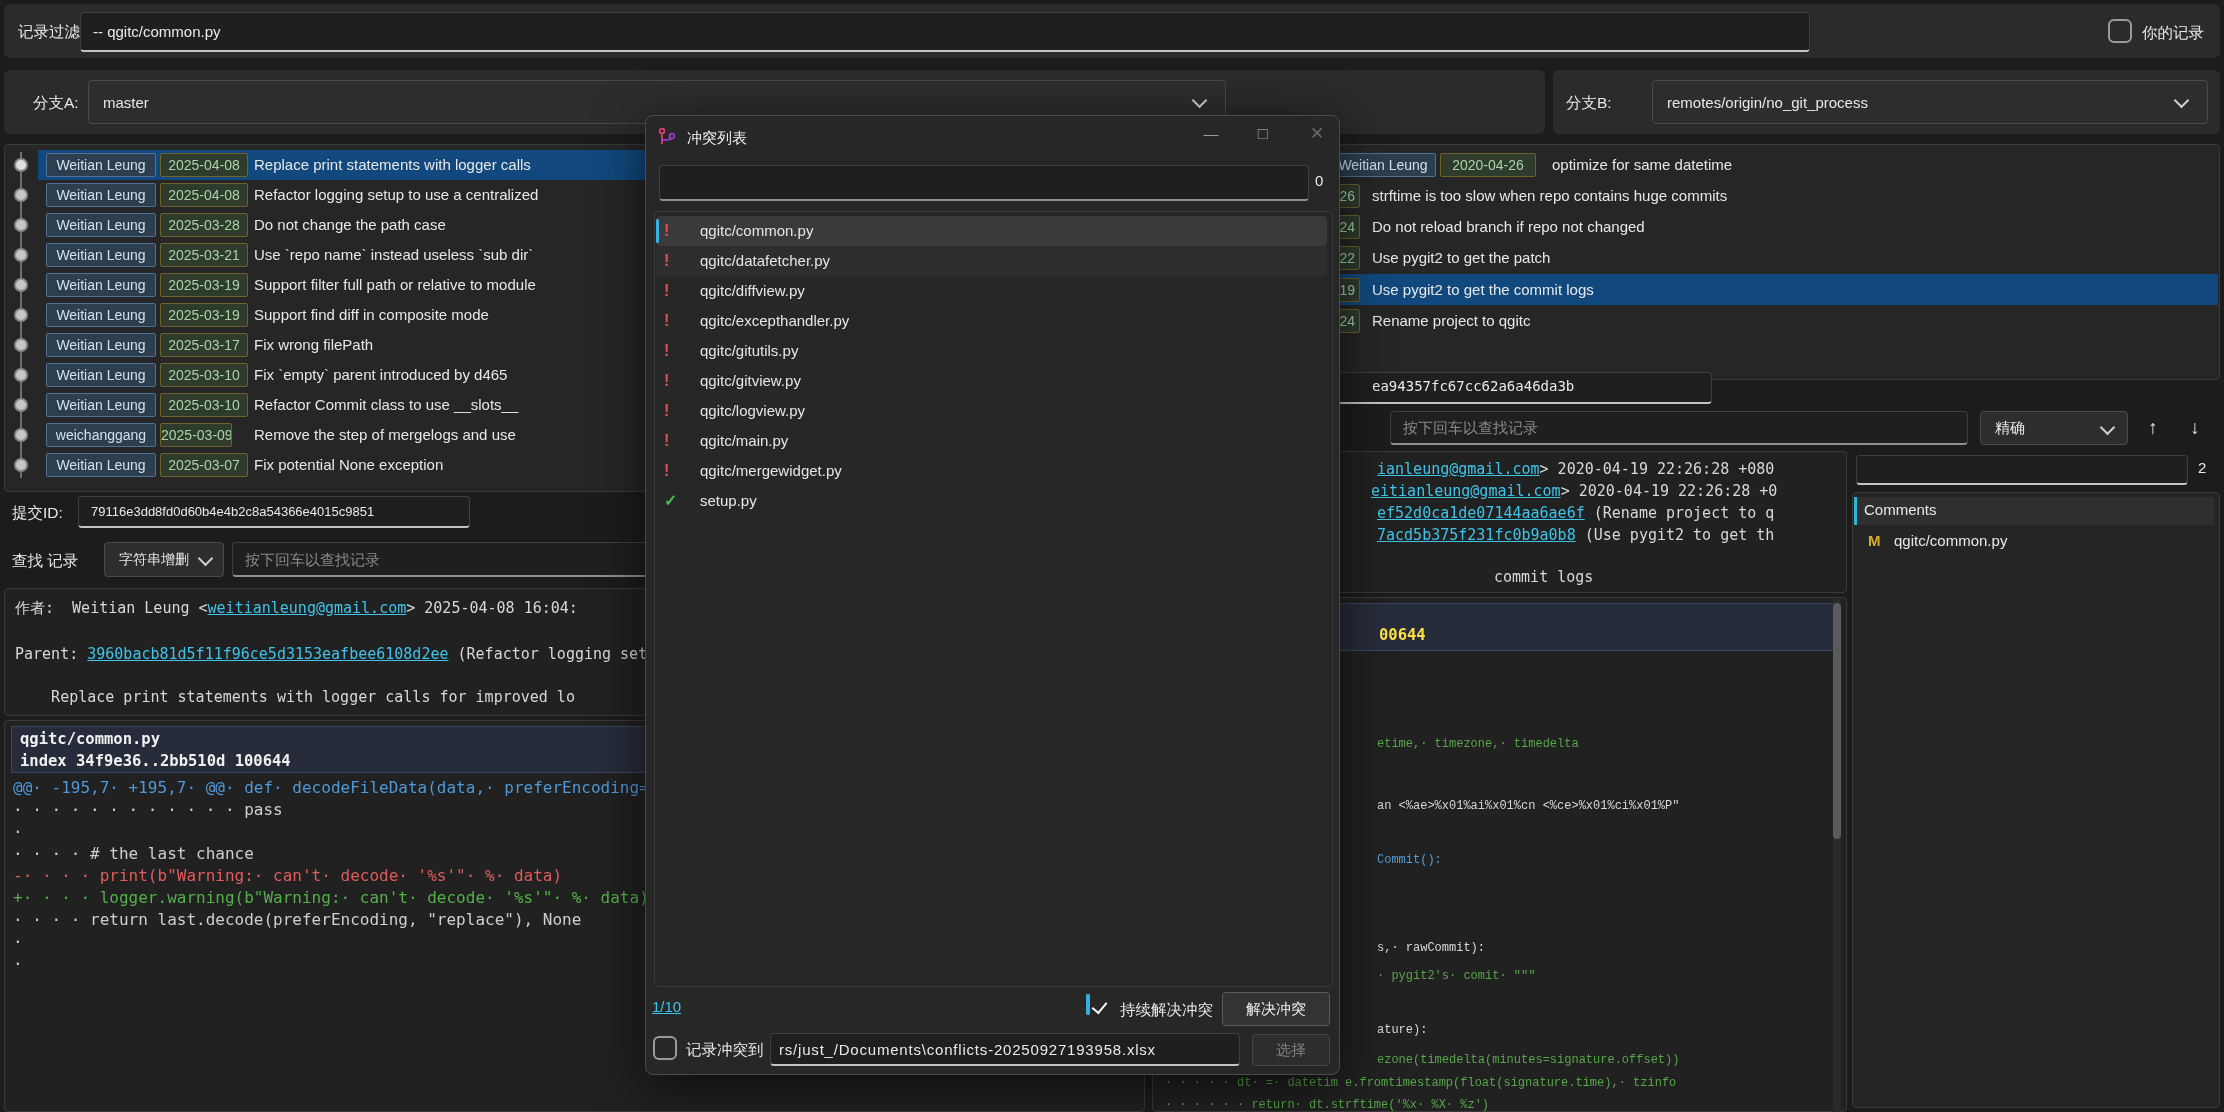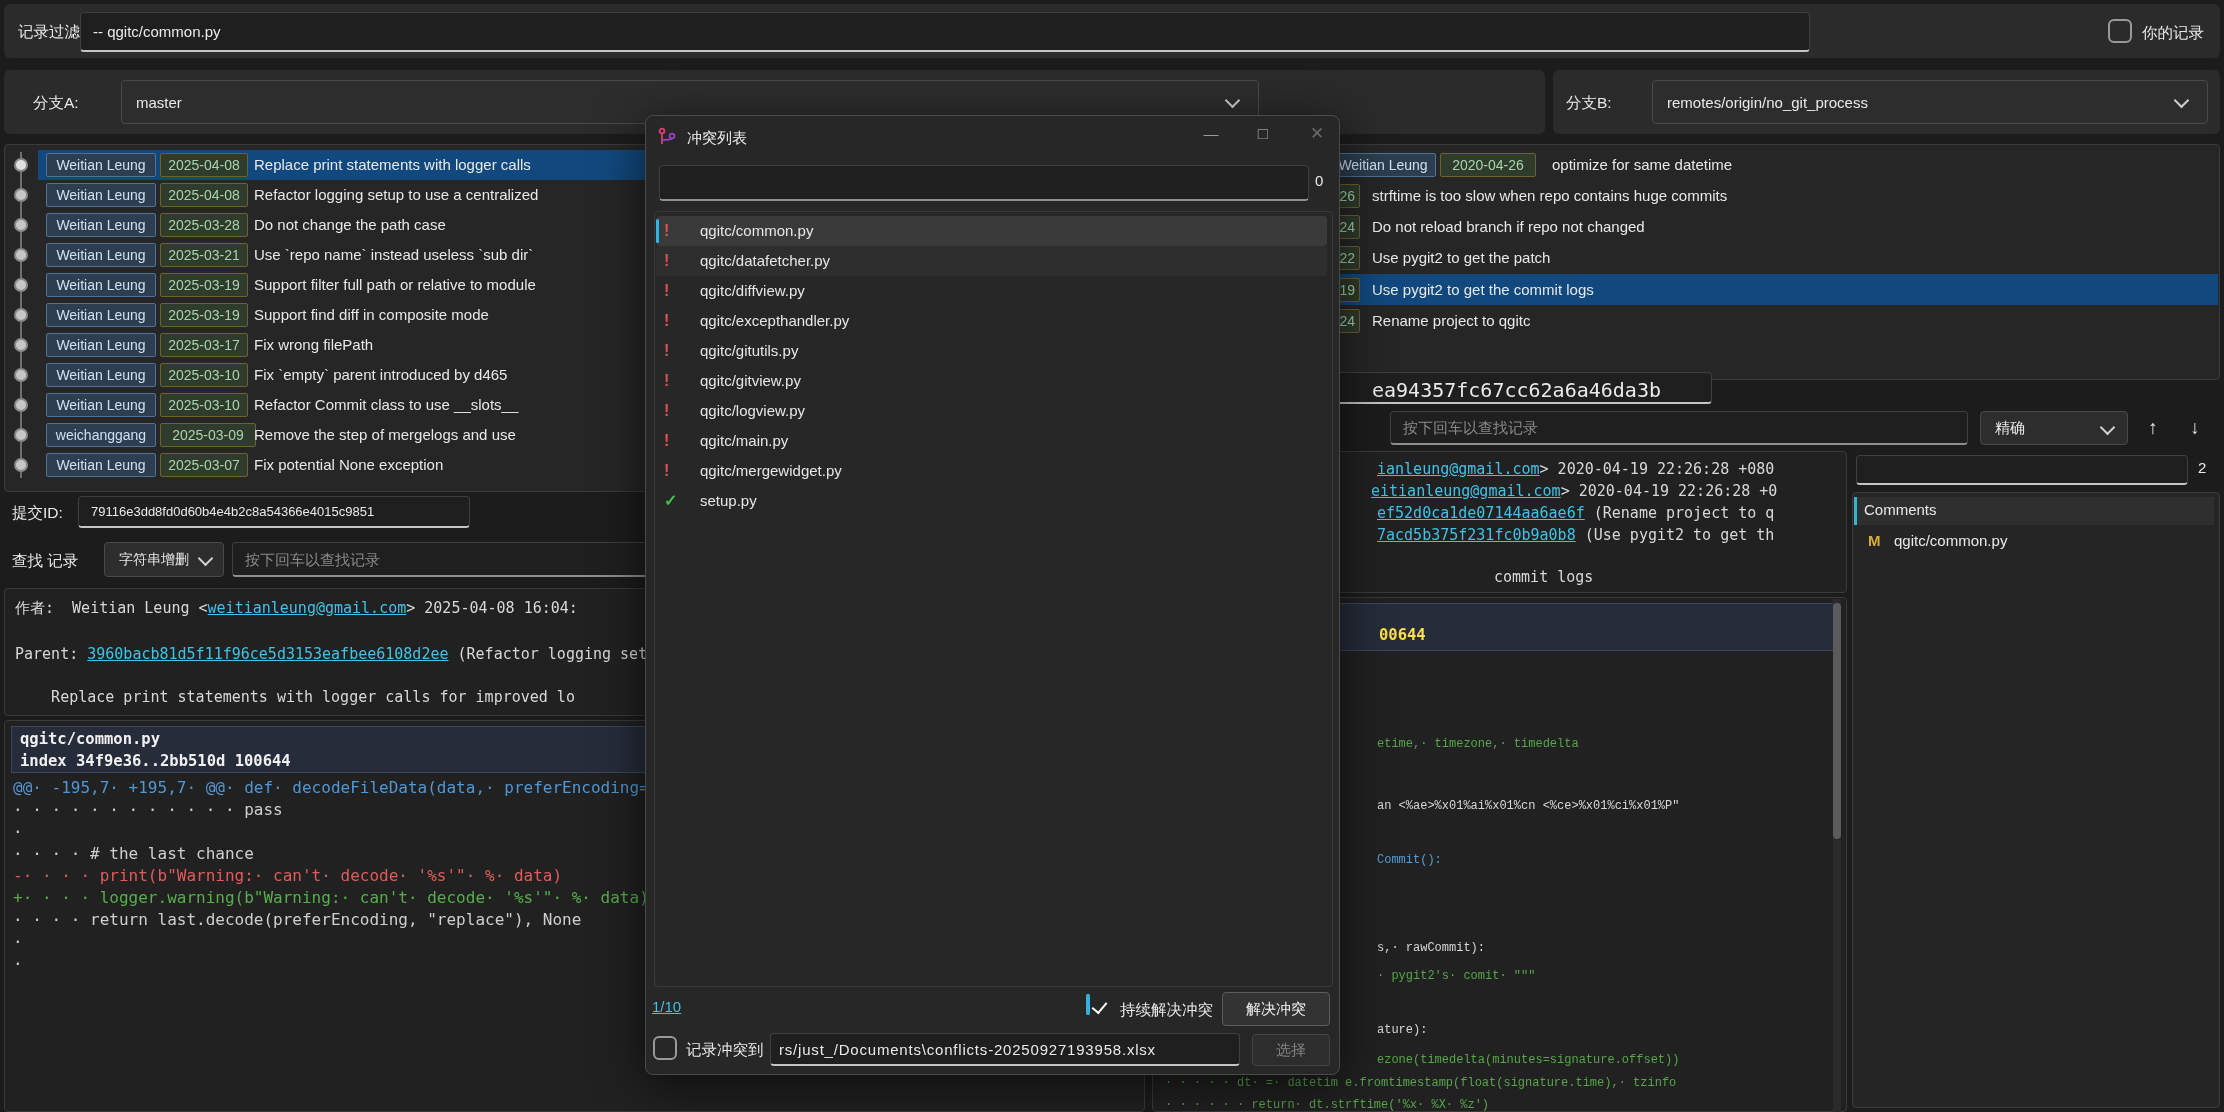--- a/index.html
+++ b/index.html
@@ -54,21 +54,21 @@
     <div class="abs inputbox bright" style="left:76px;top:8px;width:1730px;height:40px;">
       <input class="real" value="-- qgitc/common.py" style="">
     </div>
     <span class="abs checkbox" style="left:2104px;top:15px;"></span>
     <span class="abs lbl" style="left:2138px;top:19px;">你的记录</span>
   </div>
 
   
   <div class="abs panel" style="left:4px;top:70px;width:1541px;height:64px;">
     <span class="abs lbl" style="left:14px;top:23px;margin-left:15px;">分支A:</span>
-    <div class="abs combo" style="left:117px;top:10px;width:1138px;height:44px;">
+    <div class="abs combo" style="left:84px;top:10px;width:1138px;height:44px;">
       <span class="txt">master</span>
       <span class="chev" style="right:20px;top:14px;"></span>
     </div>
   </div>
   <div class="abs panel" style="left:1553px;top:70px;width:667px;height:64px;">
     <span class="abs lbl" style="left:13px;top:23px;">分支B:</span>
     <div class="abs combo" style="left:99px;top:10px;width:556px;height:44px;">
       <span class="txt">remotes/origin/no_git_process</span>
       <span class="chev" style="right:20px;top:14px;"></span>
     </div>
@@ -121,21 +121,21 @@
   <div class="abs datebox" style="left:160px;top:363px;width:88px;">2025-03-10</div>
   <div class="abs msg" style="left:254px;top:360px;">Fix `empty` parent introduced by d465</div>
 
   <div class="dot" style="left:14px;top:398px;"></div>
   <div class="abs authorbox" style="left:46px;top:393px;width:110px;">Weitian Leung</div>
   <div class="abs datebox" style="left:160px;top:393px;width:88px;">2025-03-10</div>
   <div class="abs msg" style="left:254px;top:390px;">Refactor Commit class to use __slots__</div>
 
   <div class="dot" style="left:14px;top:428px;"></div>
   <div class="abs authorbox" style="left:46px;top:423px;width:110px;">weichanggang</div>
-  <div class="abs datebox" style="left:160px;top:423px;width:96px;">2025-03-09</div>
+  <div class="abs datebox" style="left:160px;top:423px;width:72px;">2025-03-09</div>
   <div class="abs msg" style="left:254px;top:420px;">Remove the step of mergelogs and use</div>
 
   <div class="dot" style="left:14px;top:458px;"></div>
   <div class="abs authorbox" style="left:46px;top:453px;width:110px;">Weitian Leung</div>
   <div class="abs datebox" style="left:160px;top:453px;width:88px;">2025-03-07</div>
   <div class="abs msg" style="left:254px;top:450px;">Fix potential None exception</div>
 
   
   <span class="abs lbl" style="left:12px;top:503px;">提交ID:</span>
   <div class="abs inputbox bright" style="left:78px;top:496px;width:392px;height:32px;">
@@ -192,21 +192,21 @@
 
   <div class="abs selrow" style="left:1156px;top:274px;width:1062px;height:31px;"></div>
   <div class="abs datebox" style="left:1288px;top:278px;width:72px;text-align:right;padding-right:4px;">19</div>
   <div class="abs msg" style="left:1372px;top:275px;">Use pygit2 to get the commit logs</div>
 
   <div class="abs datebox" style="left:1288px;top:309px;width:72px;text-align:right;padding-right:4px;">24</div>
   <div class="abs msg" style="left:1372px;top:306px;">Rename project to qgitc</div>
 
   
   <div class="abs inputbox bright" style="left:1240px;top:372px;width:472px;height:32px;"></div>
-  <span class="abs mono" style="left:1372px;top:378px;font-size:20px;color:#eaeaea;">ea94357fc67cc62a6a46da3b</span>
+  <span class="abs mono" style="left:1372px;top:378px;font-size:14px;color:#eaeaea;">ea94357fc67cc62a6a46da3b</span>
 
   <div class="abs inputbox" style="left:1390px;top:411px;width:578px;height:34px;">
     <input class="real" placeholder="按下回车以查找记录" style="">
   </div>
   <div class="abs combo" style="left:1980px;top:411px;width:148px;height:34px;">
     <span class="txt">精确</span>
     <span class="chev" style="right:14px;top:10px;"></span>
   </div>
   <div class="abs arrowbtn" style="left:2136px;top:411px;width:34px;height:34px;">↑</div>
   <div class="abs arrowbtn" style="left:2178px;top:411px;width:34px;height:34px;">↓</div>

